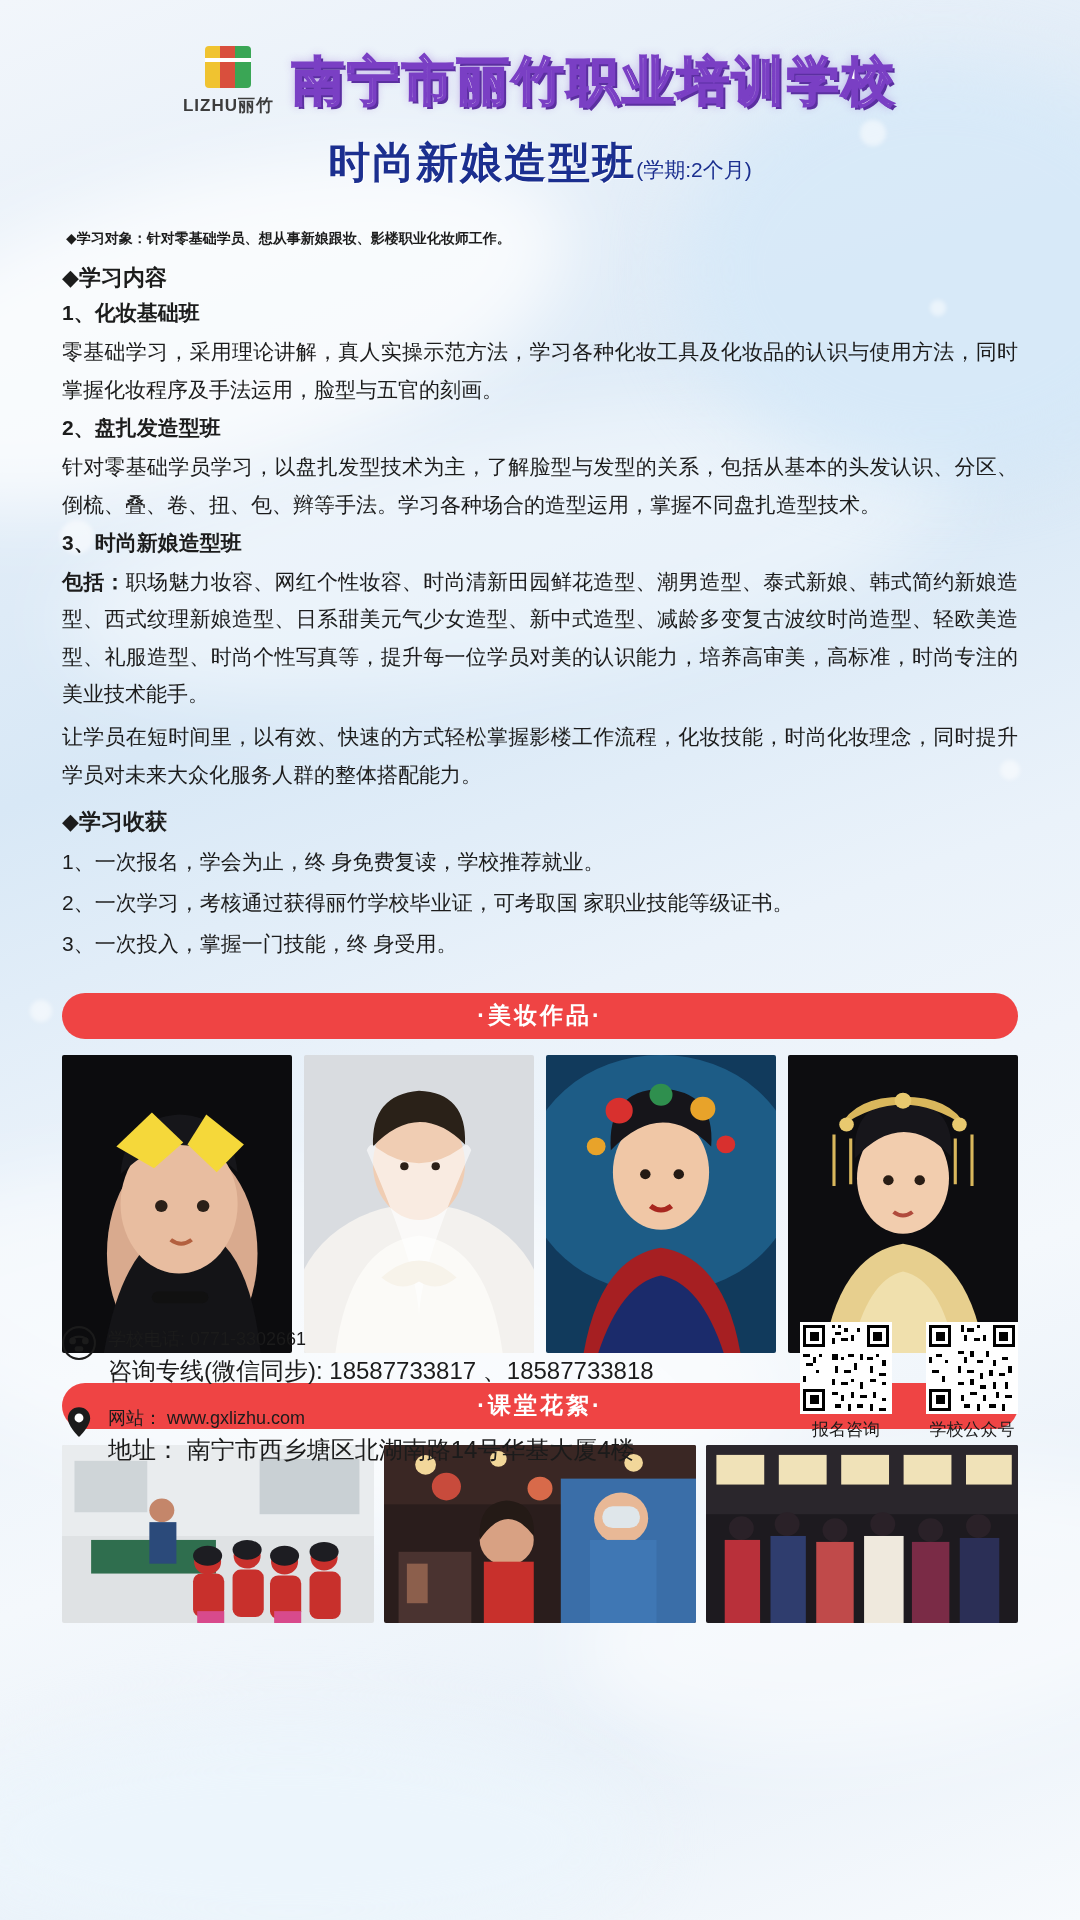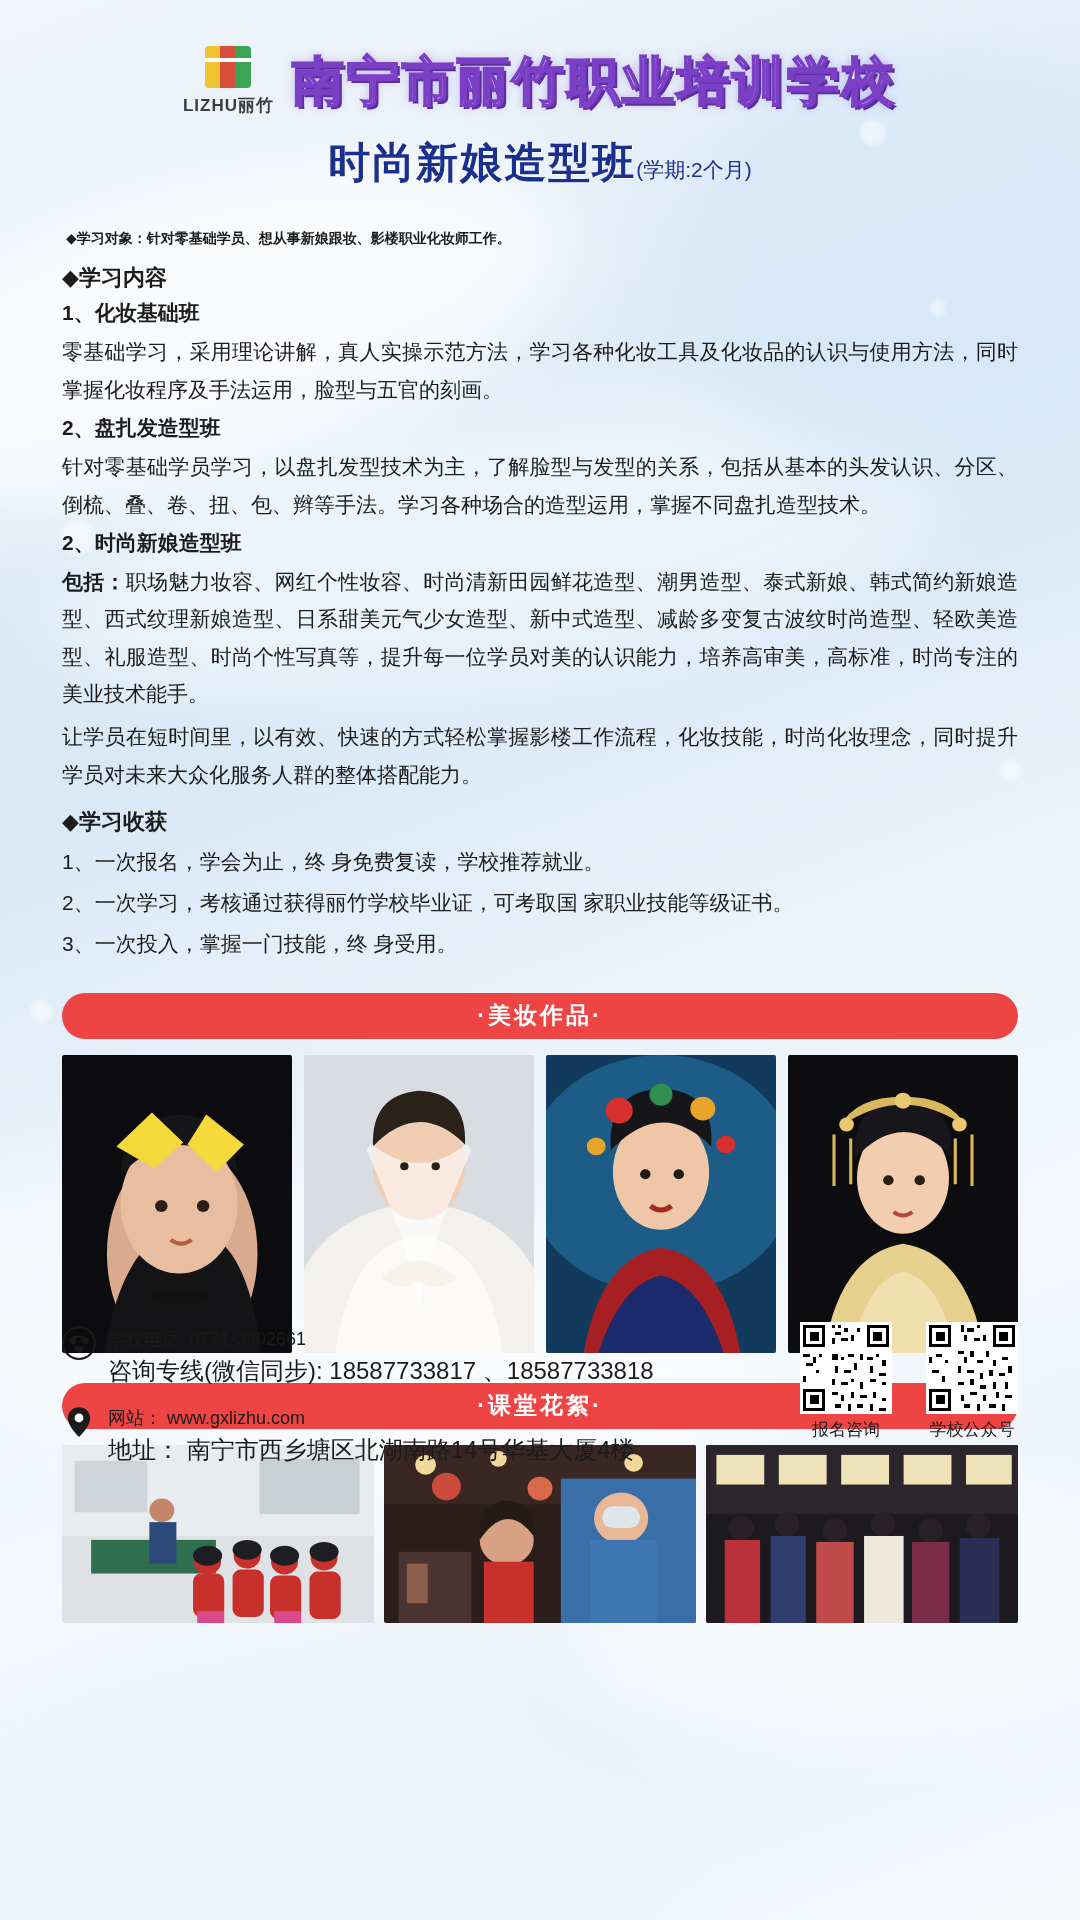--- a/index.html
+++ b/index.html
@@ -148,21 +148,21 @@
   <div class="content">
     <div class="line-bold">◆学习对象：针对零基础学员、想从事新娘跟妆、影楼职业化妆师工作。</div>
     <div class="head-diamond">◆学习内容</div>
 
     <div class="sub-head">1、化妆基础班</div>
     <div class="para">零基础学习，采用理论讲解，真人实操示范方法，学习各种化妆工具及化妆品的认识与使用方法，同时掌握化妆程序及手法运用，脸型与五官的刻画。</div>
 
     <div class="sub-head">2、盘扎发造型班</div>
     <div class="para">针对零基础学员学习，以盘扎发型技术为主，了解脸型与发型的关系，包括从基本的头发认识、分区、倒梳、叠、卷、扭、包、辫等手法。学习各种场合的造型运用，掌握不同盘扎造型技术。</div>
 
-    <div class="sub-head">2、时尚新娘造型班</div>
+    <div class="sub-head">3、时尚新娘造型班</div>
     <div class="para"><b>包括：</b><span>职场魅力妆容、网红个性妆容、时尚清新田园鲜花造型、潮男造型、泰式新娘、韩式简约新娘造型、西式纹理新娘造型、日系甜美元气少女造型、新中式造型、减龄多变复古波纹时尚造型、轻欧美造型、礼服造型、时尚个性写真等，提升每一位学员对美的认识能力，培养高审美，高标准，时尚专注的美业技术能手。</span></div>
 
     <div class="para">让学员在短时间里，以有效、快速的方式轻松掌握影楼工作流程，化妆技能，时尚化妆理念，同时提升学员对未来大众化服务人群的整体搭配能力。</div>
 
     <div class="head-diamond">◆学习收获</div>
     <div class="list-line">1、一次报名，学会为止，终 身免费复读，学校推荐就业。</div>
     <div class="list-line">2、一次学习，考核通过获得丽竹学校毕业证，可考取国 家职业技能等级证书。</div>
     <div class="list-line">3、一次投入，掌握一门技能，终 身受用。</div>
   </div>
 

